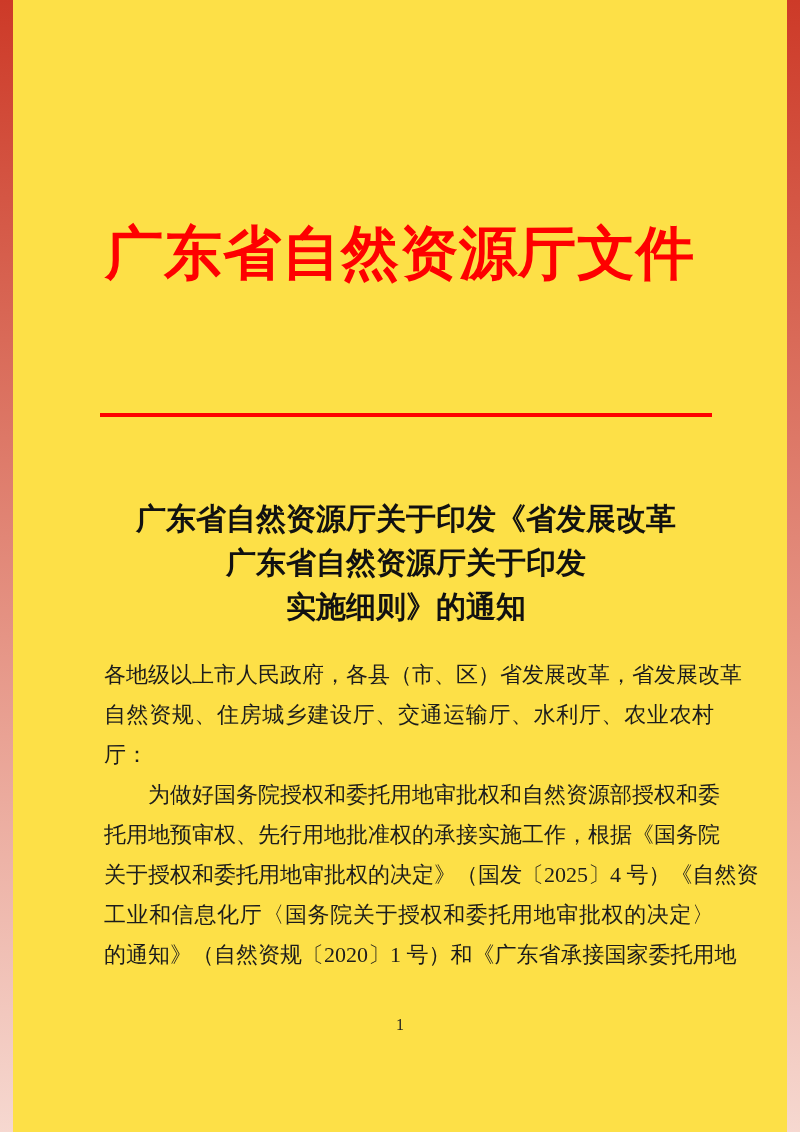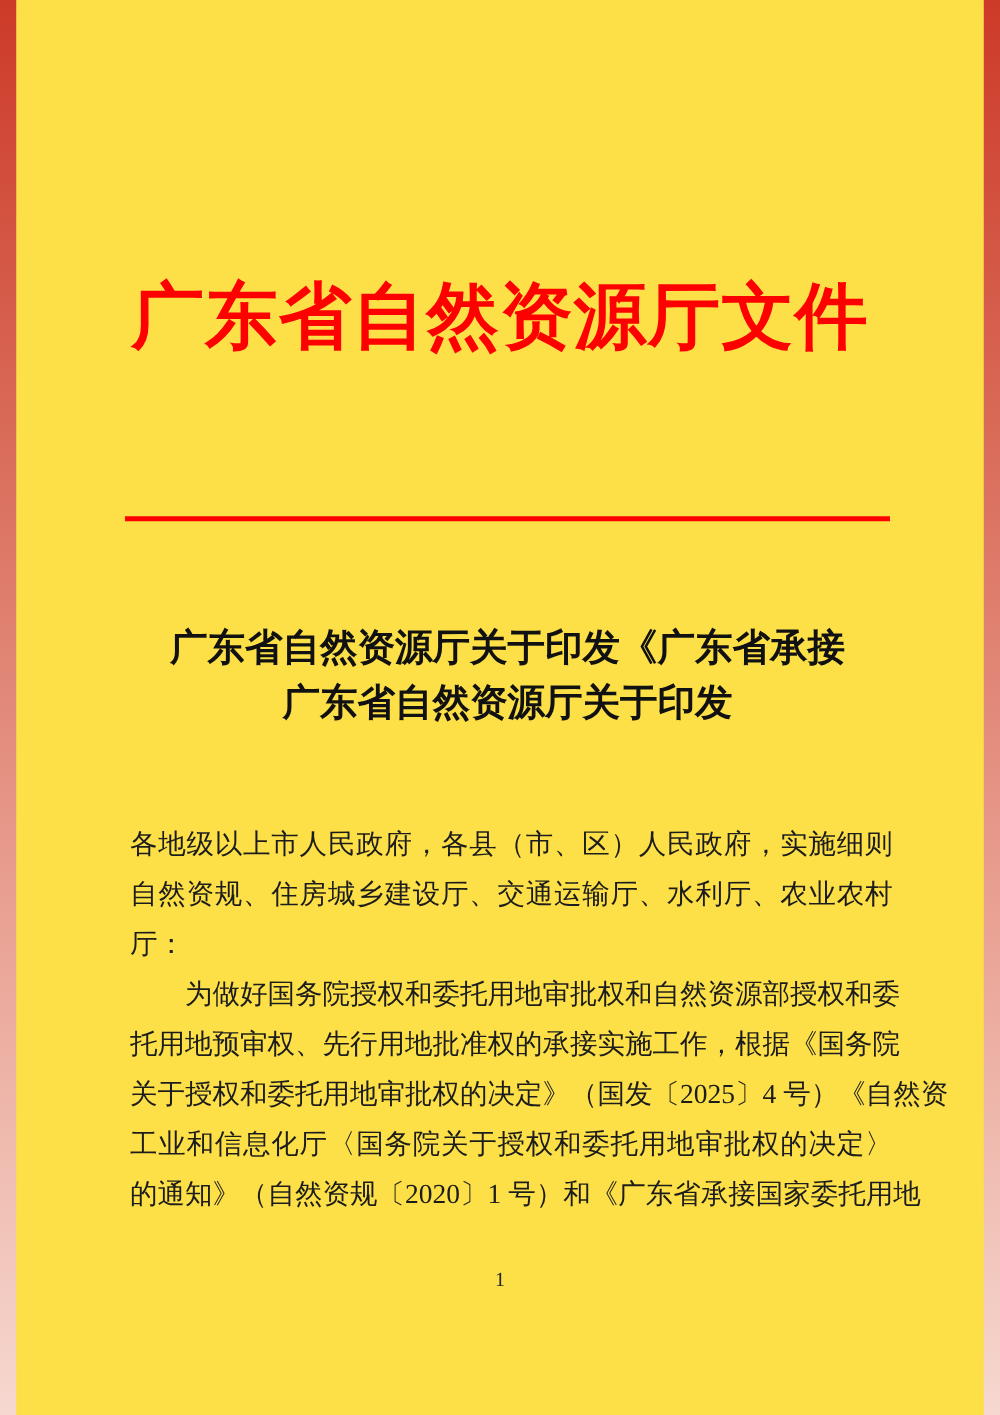--- a/index.html
+++ b/index.html
@@ -110,26 +110,27 @@
 
   <div class="edge-bar left"></div>
   <div class="edge-bar right"></div>
 
   <div class="org-title">广东省自然资源厅文件</div>
 
 
   <div class="red-rule"></div>
 
   <div class="doc-title">
-    <div>广东省自然资源厅关于印发《广东省承接</div>
+    <div>广东省自然资源厅关于印发《省发展改革</div>
     <div>广东省自然资源厅关于印发</div>
+    <div>实施细则》的通知</div>
   </div>
 
   <div class="body-text">
-    <div class="line">各地级以上市人民政府，各县（市、区）人民政府，实施细则</div>
+    <div class="line">各地级以上市人民政府，各县（市、区）省发展改革，省发展改革</div>
     <div class="line">自然资规、住房城乡建设厅、交通运输厅、水利厅、农业农村</div>
     <div class="line short">厅：</div>
     <div class="line indent">为做好国务院授权和委托用地审批权和自然资源部授权和委</div>
     <div class="line">托用地预审权、先行用地批准权的承接实施工作，根据《国务院</div>
     <div class="line">关于授权和委托用地审批权的决定》（国发〔2025〕4 号）《自然资</div>
     <div class="line">工业和信息化厅〈国务院关于授权和委托用地审批权的决定〉</div>
     <div class="line">的通知》（自然资规〔2020〕1 号）和《广东省承接国家委托用地</div>
   </div>
 
   <div class="page-number">1</div>

